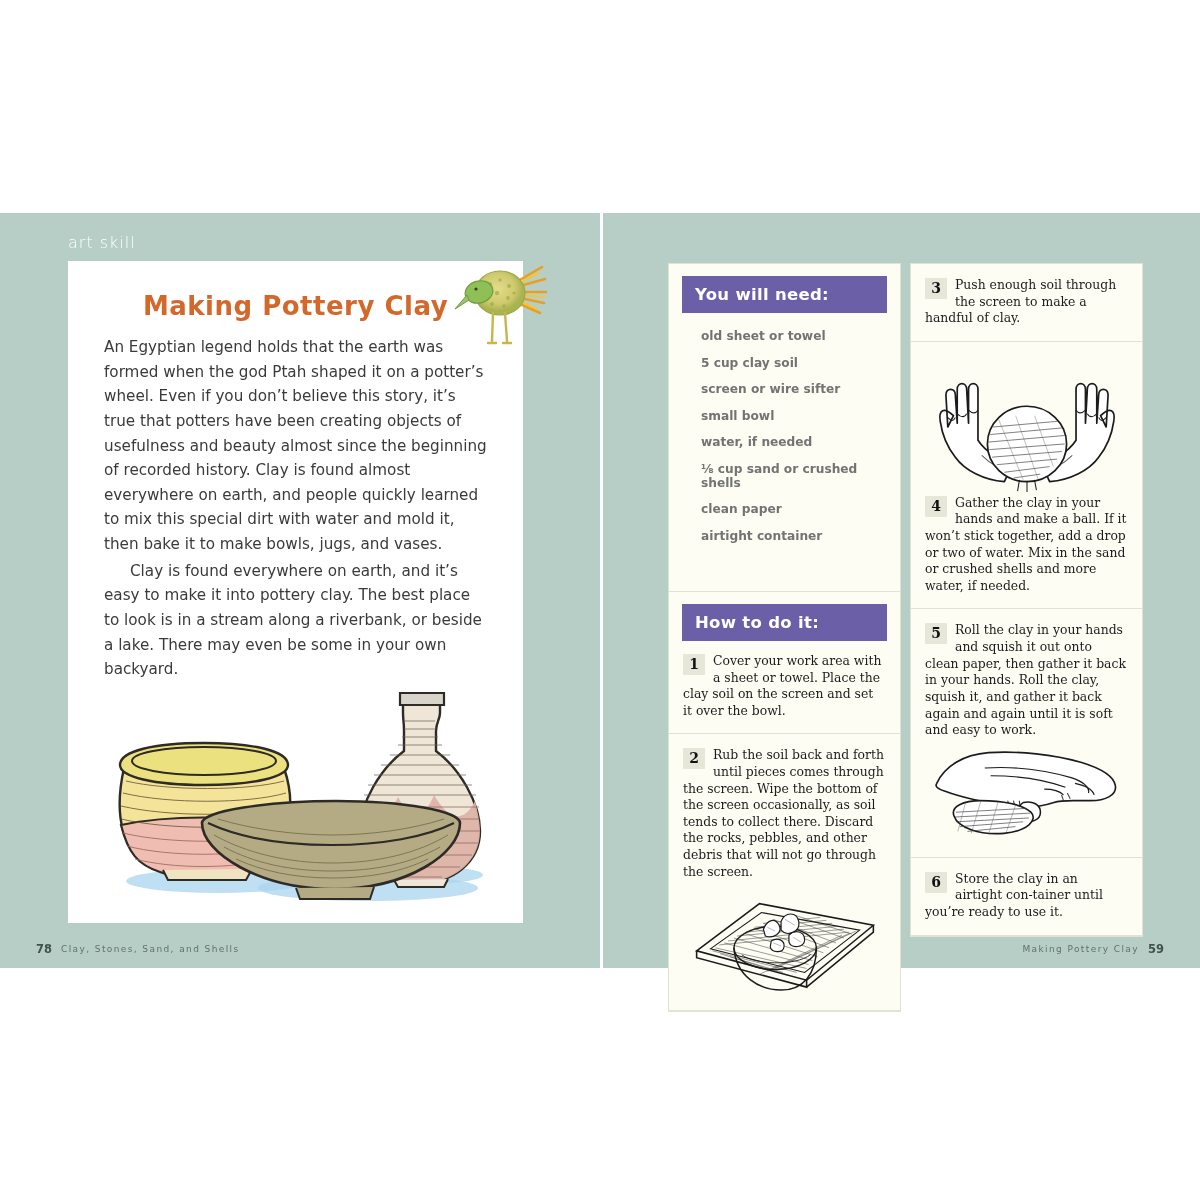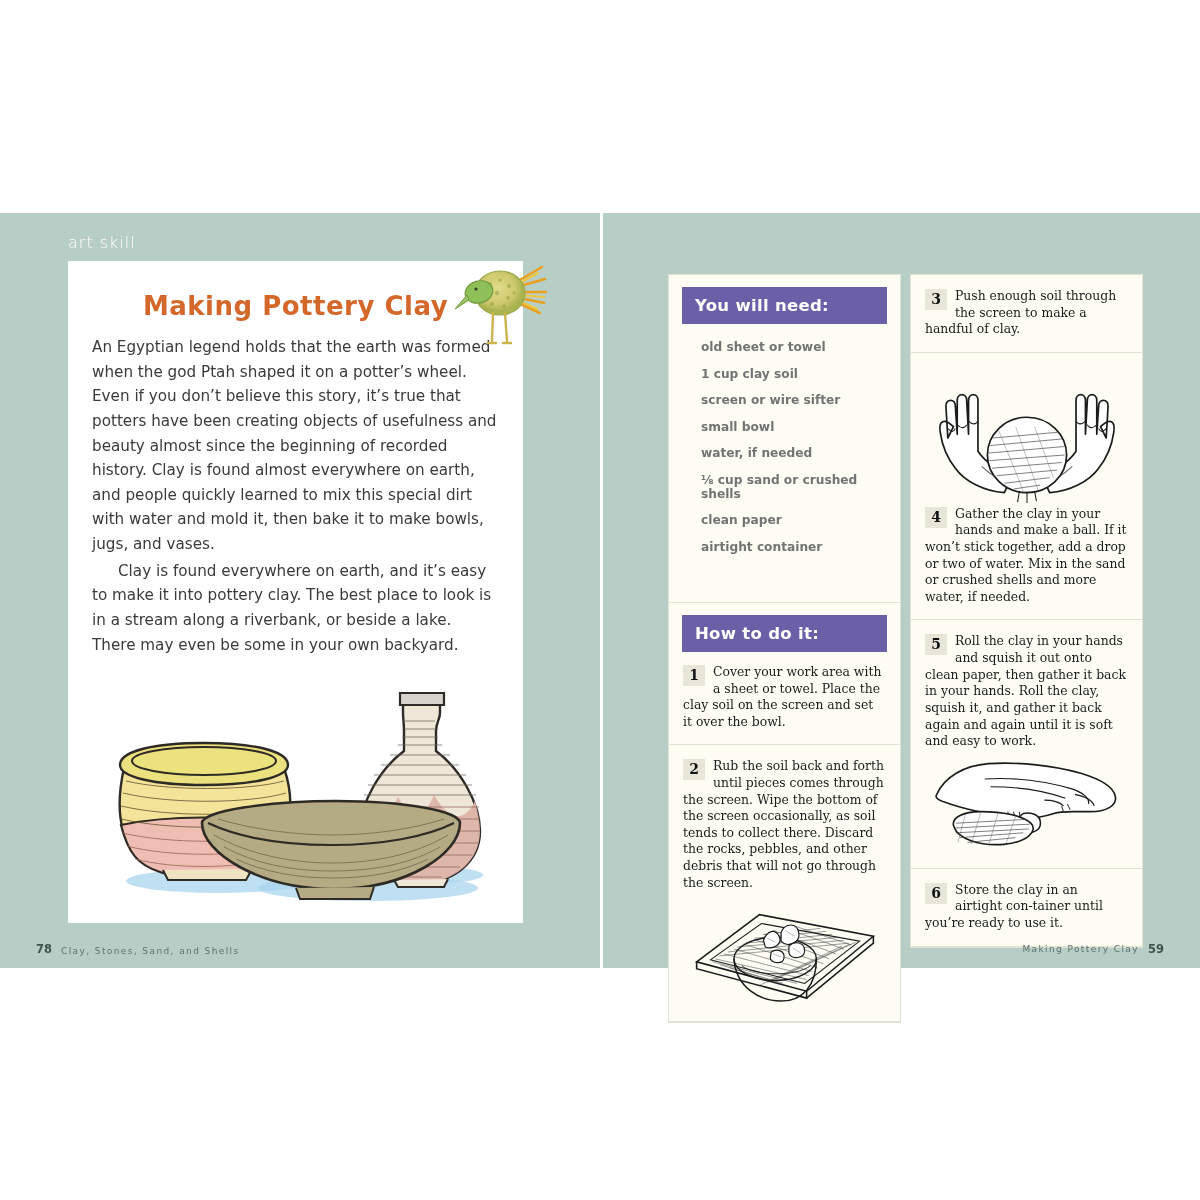--- a/index.html
+++ b/index.html
@@ -45,21 +45,21 @@
   .title{
     text-align:center;
     color:#d4682a;
     font-family:"DejaVu Sans", sans-serif;
     font-weight:bold;
     font-size:26px;
     letter-spacing:.5px;
     margin:30px 0 14px 0;
   }
   .body-text{
-    padding:0 24px;
+    padding:0 36px;
     font-family:"DejaVu Sans", sans-serif;
     font-size:15.2px;
     line-height:1.62;
     color:#3a3a3a;
   }
   .body-text p{margin:0;}
   .body-text p + p{text-indent:26px;margin-top:2px;}
 
   .pottery-art{
     position:absolute;
@@ -79,28 +79,28 @@
     position:absolute;
     bottom:12px;
     font-family:"DejaVu Sans", sans-serif;
     font-size:9px;
     color:#5f726d;
     letter-spacing:1.4px;
     display:flex;
     align-items:center;
     gap:9px;
   }
-  .footer-left{left:36px;align-items:flex-end;}
+  .footer-left{left:36px;}
   .footer-right{right:36px;}
   .folio{font-weight:bold;font-size:11.5px;color:#41534f;letter-spacing:0;}
 
   
   .cols{
     position:absolute;
-    left:65px; top:61px;
+    left:65px; top:50px;
     width:475px; height:662px;
     display:flex;
     gap:9px;
   }
   .col{
     width:233px;
     display:flex;
     flex-direction:column;
   }
   .card{
@@ -312,21 +312,21 @@
   <div class="page page-right">
 
     <div class="cols">
 
       <div class="col">
 
         <div class="card">
           <div class="band">You will need:</div>
           <ul class="need-list">
             <li>old sheet or towel</li>
-            <li>1 cup clay soil</li>
+            <li>5 cup clay soil</li>
             <li>screen or wire sifter</li>
             <li>small bowl</li>
             <li>water, if needed</li>
             <li>⅛ cup sand or crushed shells</li>
             <li>clean paper</li>
             <li>airtight container</li>
           </ul>
         </div>
 
         <div class="card">

